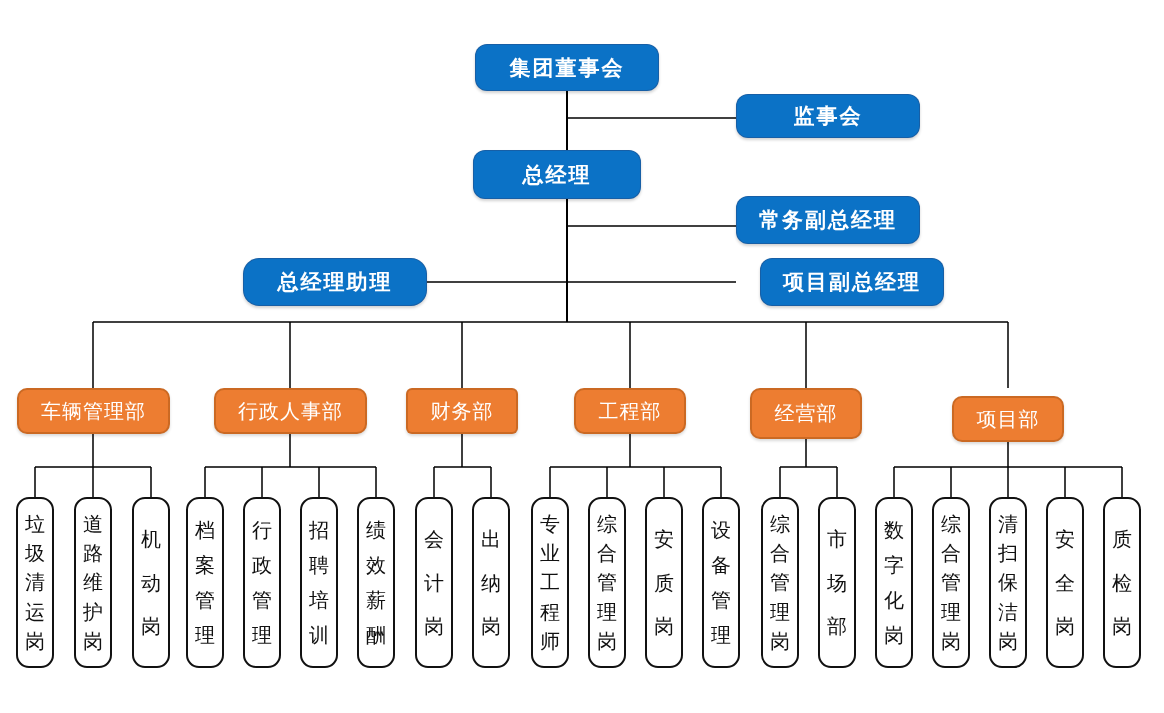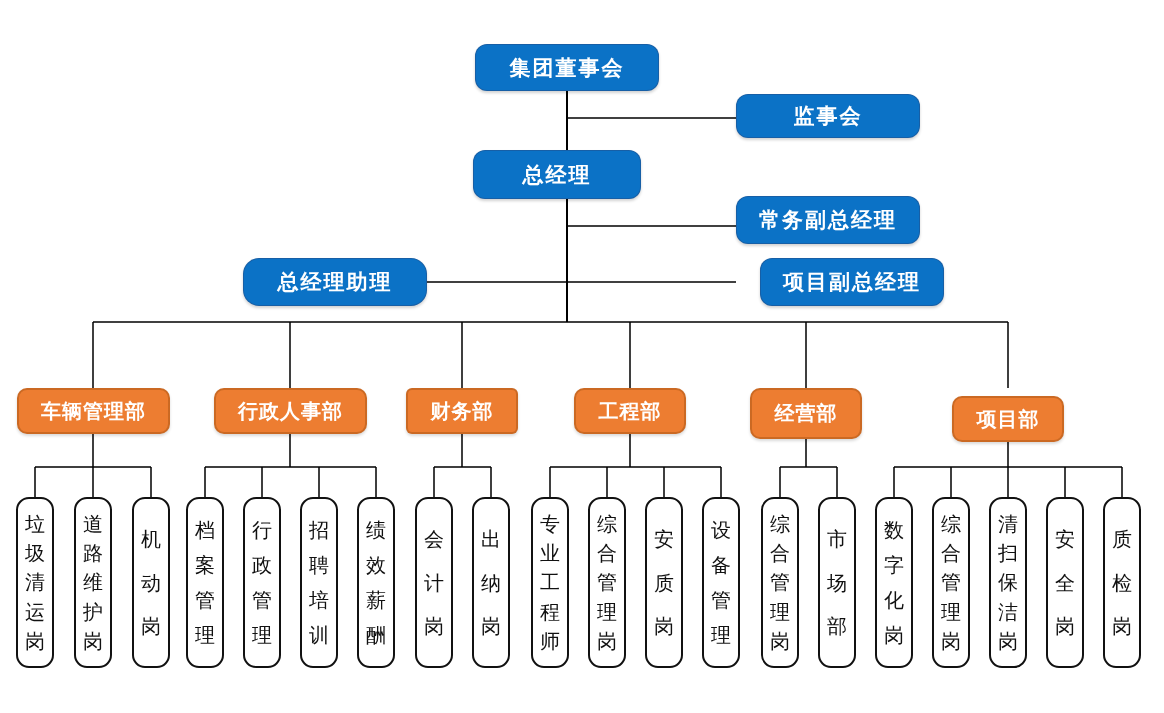--- a/index.html
+++ b/index.html
@@ -42,21 +42,21 @@
     font-weight: 600;
     letter-spacing: 2px;
     box-shadow: 0 2px 3px rgba(0,0,0,0.18);
   }
   .node.orange {
     background: var(--orange, #ED7D31);
     color: var(--text_on_color, #ffffff);
     border: 2px solid rgba(198, 103, 34, 0.9);
     border-radius: 10px;
     font-size: 20px;
-    font-weight: 700;
+    font-weight: 400;
     letter-spacing: 1px;
     box-shadow: 0 2px 3px rgba(0,0,0,0.15);
   }
   .post {
     position: absolute;
     width: 38px;
     height: 171px;
     box-sizing: border-box;
     background: var(--post_bg, #ffffff);
     border: 2.5px solid var(--post_border, #111111);

